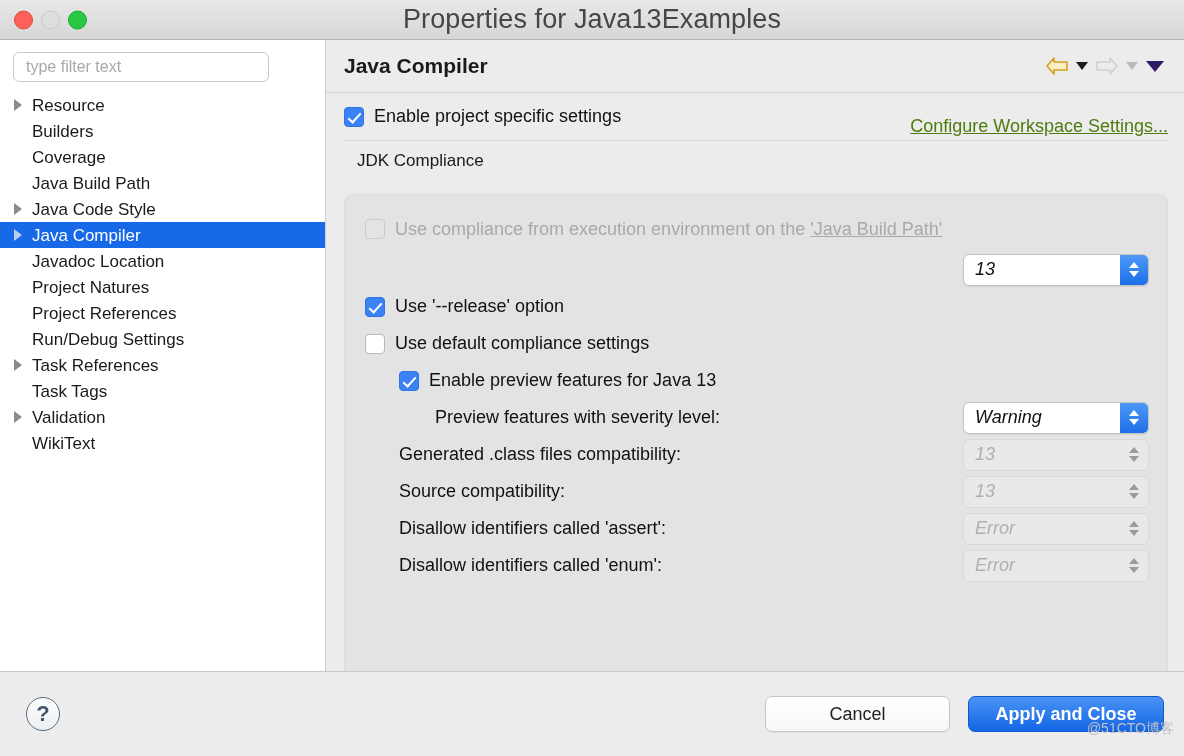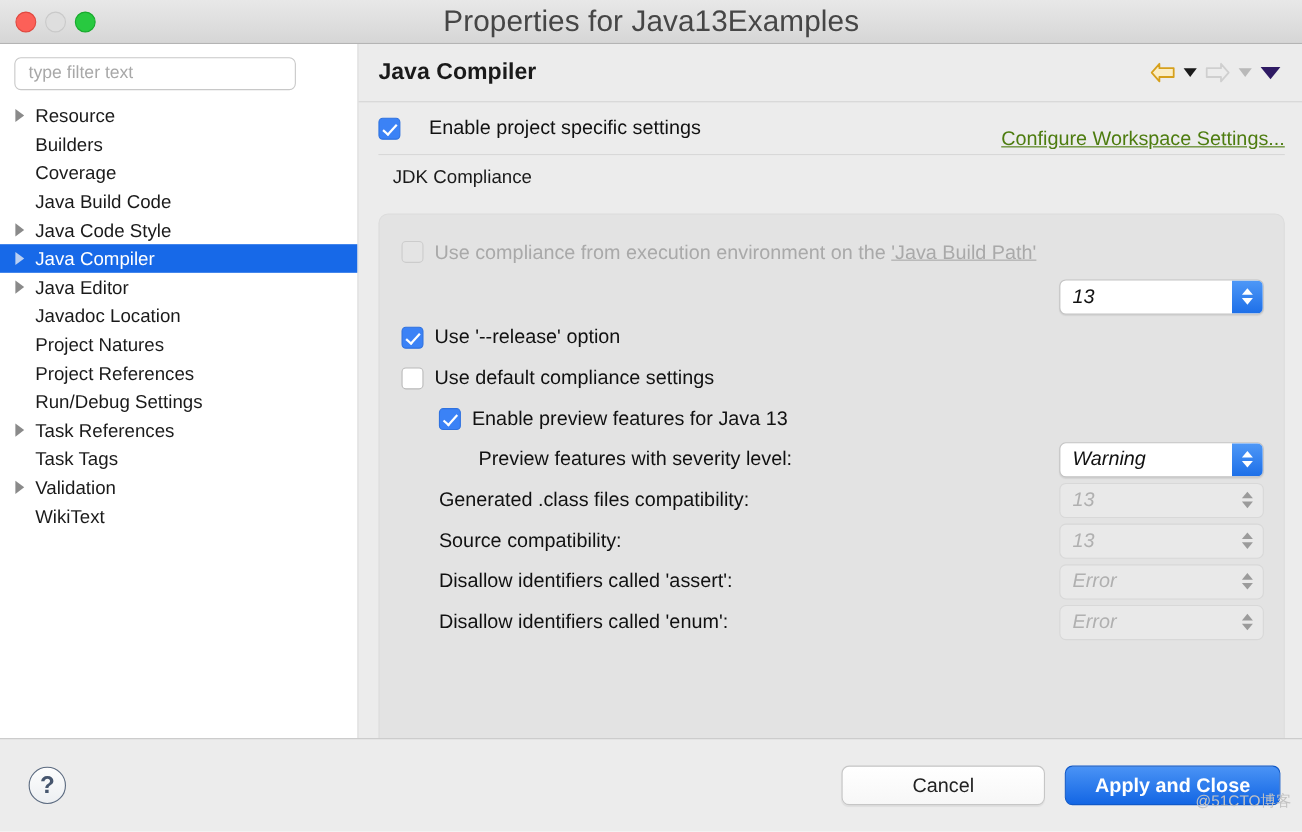--- a/index.html
+++ b/index.html
@@ -160,21 +160,20 @@
     padding: 0 16px 0 18px;
     min-height: 0;
     position: relative;
   }
 
   .row-enable {
     height: 48px;
     display: flex;
     align-items: center;
     border-bottom: 1px solid #d8d8d8;
-    gap: 16px;
   }
   .cb {
     width: 20px; height: 20px;
     flex: 0 0 20px;
     border-radius: 4px;
     border: 1px solid #b9b9b9;
     background: #ffffff;
     position: relative;
     margin-right: 10px;
   }
@@ -378,39 +377,33 @@
           <div class="tree-item">
             <span class="twisty"></span>
             <span class="tree-label">Builders</span>
           </div>
           <div class="tree-item">
             <span class="twisty"></span>
             <span class="tree-label">Coverage</span>
           </div>
           <div class="tree-item">
             <span class="twisty"></span>
-            <span class="tree-label">Java Build Code</span>
+            <span class="tree-label">Java Build Path</span>
           </div>
           <div class="tree-item">
             <span class="twisty">
               <span class="tri"></span>
             </span>
             <span class="tree-label">Java Code Style</span>
           </div>
           <div class="tree-item selected">
             <span class="twisty">
               <span class="tri"></span>
             </span>
             <span class="tree-label">Java Compiler</span>
-          </div>
-          <div class="tree-item">
-            <span class="twisty">
-              <span class="tri"></span>
-            </span>
-            <span class="tree-label">Java Editor</span>
           </div>
           <div class="tree-item">
             <span class="twisty"></span>
             <span class="tree-label">Javadoc Location</span>
           </div>
           <div class="tree-item">
             <span class="twisty"></span>
             <span class="tree-label">Project Natures</span>
           </div>
           <div class="tree-item">

